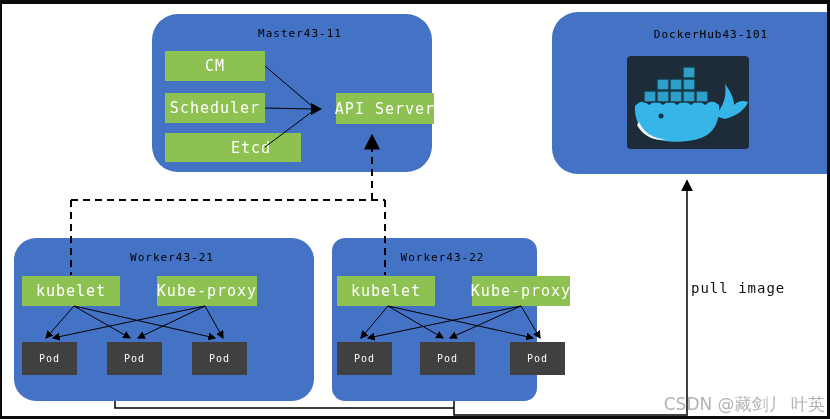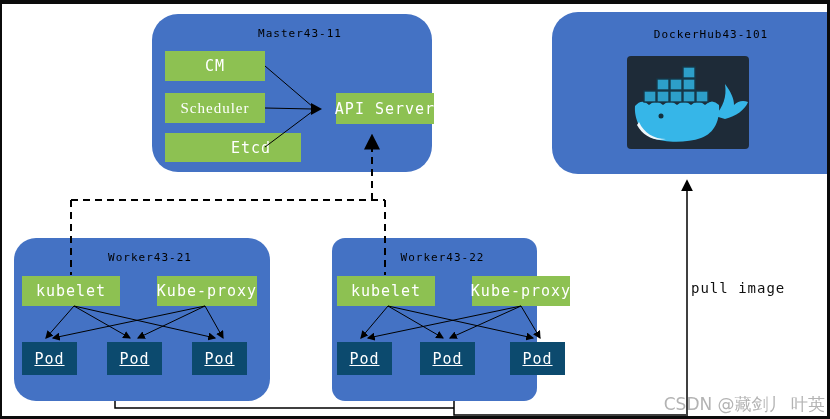--- a/index.html
+++ b/index.html
@@ -15,43 +15,43 @@
   .node-title{
     position:absolute;left:0;right:0;text-align:center;
     color:#000000;font-size:11px;letter-spacing:1px;white-space:nowrap;margin-left:16px;
   }
   .comp{
     position:absolute;background:#8dc152;color:#fff;
     display:flex;align-items:center;justify-content:center;
     font-size:15px;letter-spacing:1px;white-space:nowrap;
   }
   .pod{
-    position:absolute;background:#0c4a6e;color:#fff;
+    position:absolute;background:#404040;color:#fff;
     display:flex;align-items:center;justify-content:center;
-    font-size:15px;letter-spacing:1px;text-decoration:underline;
+    font-size:10px;letter-spacing:1px;
   }
   #overlay{position:absolute;left:0;top:0;width:830px;height:419px;pointer-events:none;}
   .lbl-pull{
     position:absolute;left:689px;top:276px;color:#111;font-size:14px;letter-spacing:1px;white-space:nowrap;
   }
   .watermark{
     position:absolute;right:2px;top:389px;color:#b3b3b3;font-size:17px;
     font-family:"DejaVu Sans","Liberation Sans",sans-serif;white-space:nowrap;text-align:right;
   }
   .logo{position:absolute;left:75px;top:44px;width:122px;height:93px;}
 </style>
 </head>
 <body>
 
 <div id="canvas">
 
   <div class="node" style="left:150px;top:10px;width:280px;height:158px;">
     <div class="node-title" style="top:13px;">Master43-11</div>
     <div class="comp" style="left:13px;top:37px;width:100px;height:30px;">CM</div>
-    <div class="comp" style="left:13px;top:79px;width:100px;height:30px;font-family:Liberation Serif, serif;">Scheduler</div>
+    <div class="comp" style="left:13px;top:79px;width:100px;height:30px;">Scheduler</div>
     <div class="comp" style="left:13px;top:119px;width:100px;height:29px;padding-left:36px;">Etcd</div>
     <div class="comp" style="left:184px;top:79px;width:98px;height:31px;">API Server</div>
   </div>
 
   <div class="node" style="left:550px;top:8px;width:274px;height:162px;padding-left:28px;">
     <div class="node-title" style="top:16px;">DockerHub43-101</div>
     <svg class="logo" viewBox="0 0 122 93">
       <rect x="0" y="0" width="122" height="93" rx="4" fill="#1e2b38"></rect>
 
       <path d="M88,60 C96,51 100,41 98,28 C104,36 107,43 107,49 C111,45 116,44 121,46 C118,54 109,60 98,63 Z" fill="#36b6e8"></path>
@@ -70,21 +70,21 @@
         <rect x="56" y="35" width="12" height="11"></rect>
         <rect x="69" y="35" width="12" height="11"></rect>
         <rect x="30" y="23" width="12" height="11"></rect>
         <rect x="43" y="23" width="12" height="11"></rect>
         <rect x="56" y="23" width="12" height="11"></rect>
         <rect x="56" y="11" width="12" height="11"></rect>
       </g>
     </svg>
   </div>
 
-  <div class="node" style="left:12px;top:234px;width:256px;height:163px;border-radius:22px;">
+  <div class="node" style="left:12px;top:234px;width:256px;height:163px;border-radius:22px;padding-left:44px;">
     <div class="node-title" style="top:13px;">Worker43-21</div>
     <div class="comp" style="left:8px;top:38px;width:98px;height:30px;">kubelet</div>
     <div class="comp" style="left:143px;top:38px;width:100px;height:30px;">Kube-proxy</div>
     <div class="pod" style="left:8px;top:104px;width:55px;height:33px;">Pod</div>
     <div class="pod" style="left:93px;top:104px;width:55px;height:33px;">Pod</div>
     <div class="pod" style="left:178px;top:104px;width:55px;height:33px;">Pod</div>
   </div>
 
   <div class="node" style="left:330px;top:234px;width:205px;height:163px;border-radius:13px;">
     <div class="node-title" style="top:13px;">Worker43-22</div>

